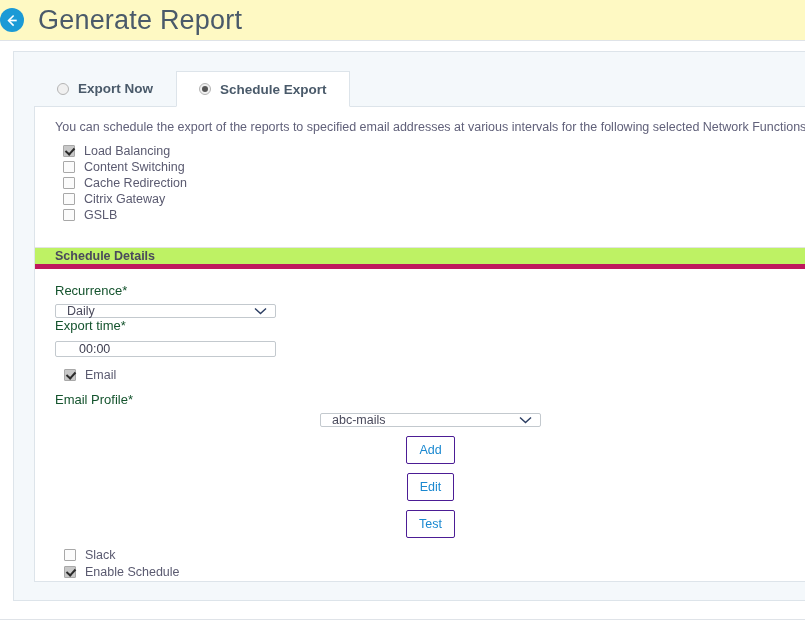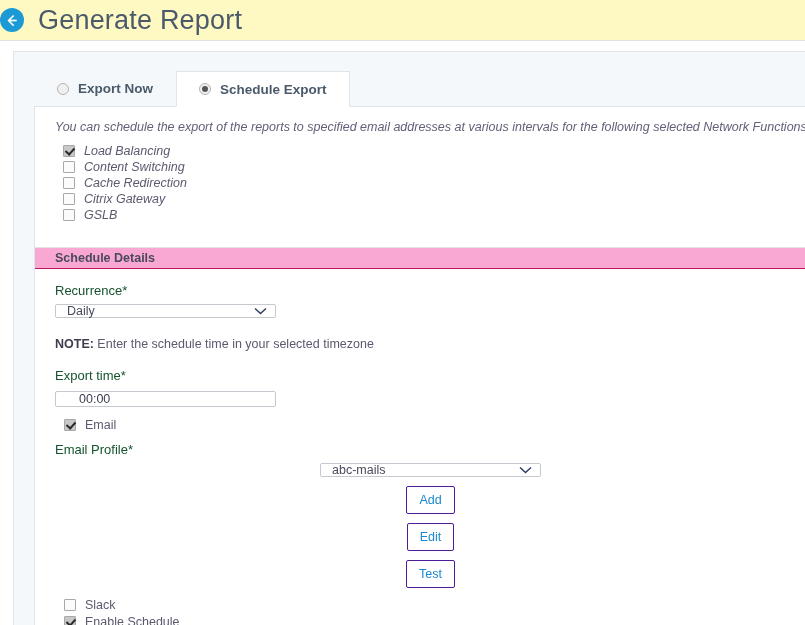--- a/index.html
+++ b/index.html
@@ -113,21 +113,21 @@
 
   
   .inner-panel {
     background: #ffffff;
     border: 1px solid #dde4ea;
     border-right: none;
     box-sizing: border-box;
     width: 772px;
     padding: 0;
   }
-  .inner-body { padding: 13px 0 14px 20px; font-style: italic; }
+  .inner-body { padding: 13px 0 14px 20px; }
 
   .desc {
     font-size: 12.5px;
     color: #61617a;
     white-space: nowrap;
     margin: 0 0 9px 0;
   }
 
   
   .chk-list { margin: 0 0 10px 8px; }
@@ -159,23 +159,23 @@
     transform: rotate(42deg);
   }
   .chk-label {
     font-size: 12.5px;
     color: #5a5a70;
     line-height: 16px;
   }
 
   
   .band {
-    background: #f9a8d4;
+    background: #bef264;
     border-top: 1px solid #e3e3e3;
-    border-bottom: 1px solid #be185d;
+    border-bottom: 5px solid #be185d;
     height: 22px;
     display: flex;
     align-items: center;
     padding-left: 20px;
     font-size: 12.5px;
     font-weight: bold;
     color: #4a4a5c;
     box-sizing: border-box;
   }
 
@@ -346,23 +346,20 @@
         <div class="field-label">Recurrence*</div>
         <div class="select-box">
           <span>Daily</span>
           <span class="chevron">
             <svg width="13" height="8" viewBox="0 0 13 8">
                 <path d="M1 1.4 L6.5 6.6 L12 1.4" fill="none" stroke="#2b3d62" stroke-width="1.4"></path>
               </svg>
           </span>
         </div>
 
-        <div class="note">
-          <b>NOTE:</b><span> Enter the schedule time in your selected timezone</span>
-        </div>
 
         <div class="field-label">Export time*</div>
         <input class="text-input" type="text" value="00:00" style="">
 
         <div class="inline-chk">
           <span class="chk checked"></span>
           <span class="chk-label">Email</span>
         </div>
 
         <div class="field-label">Email Profile*</div>

